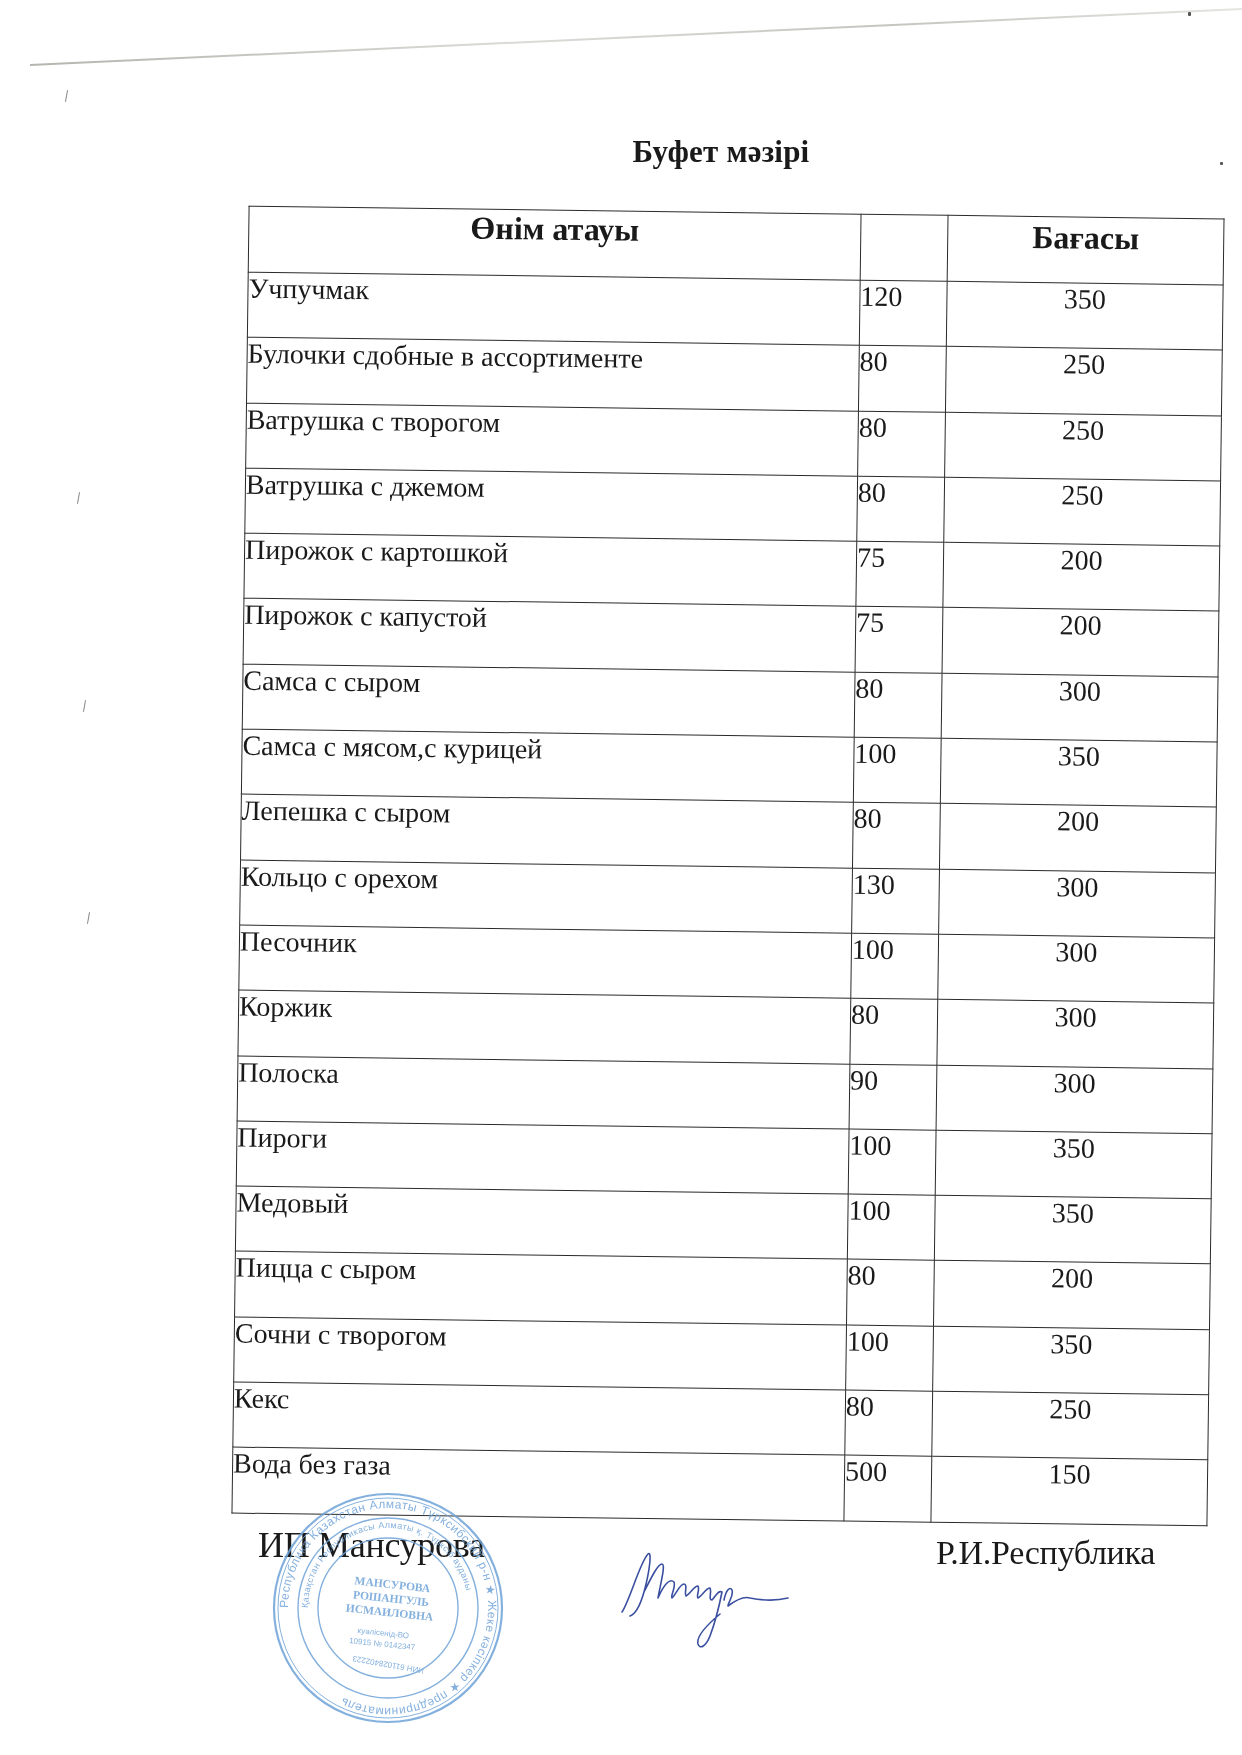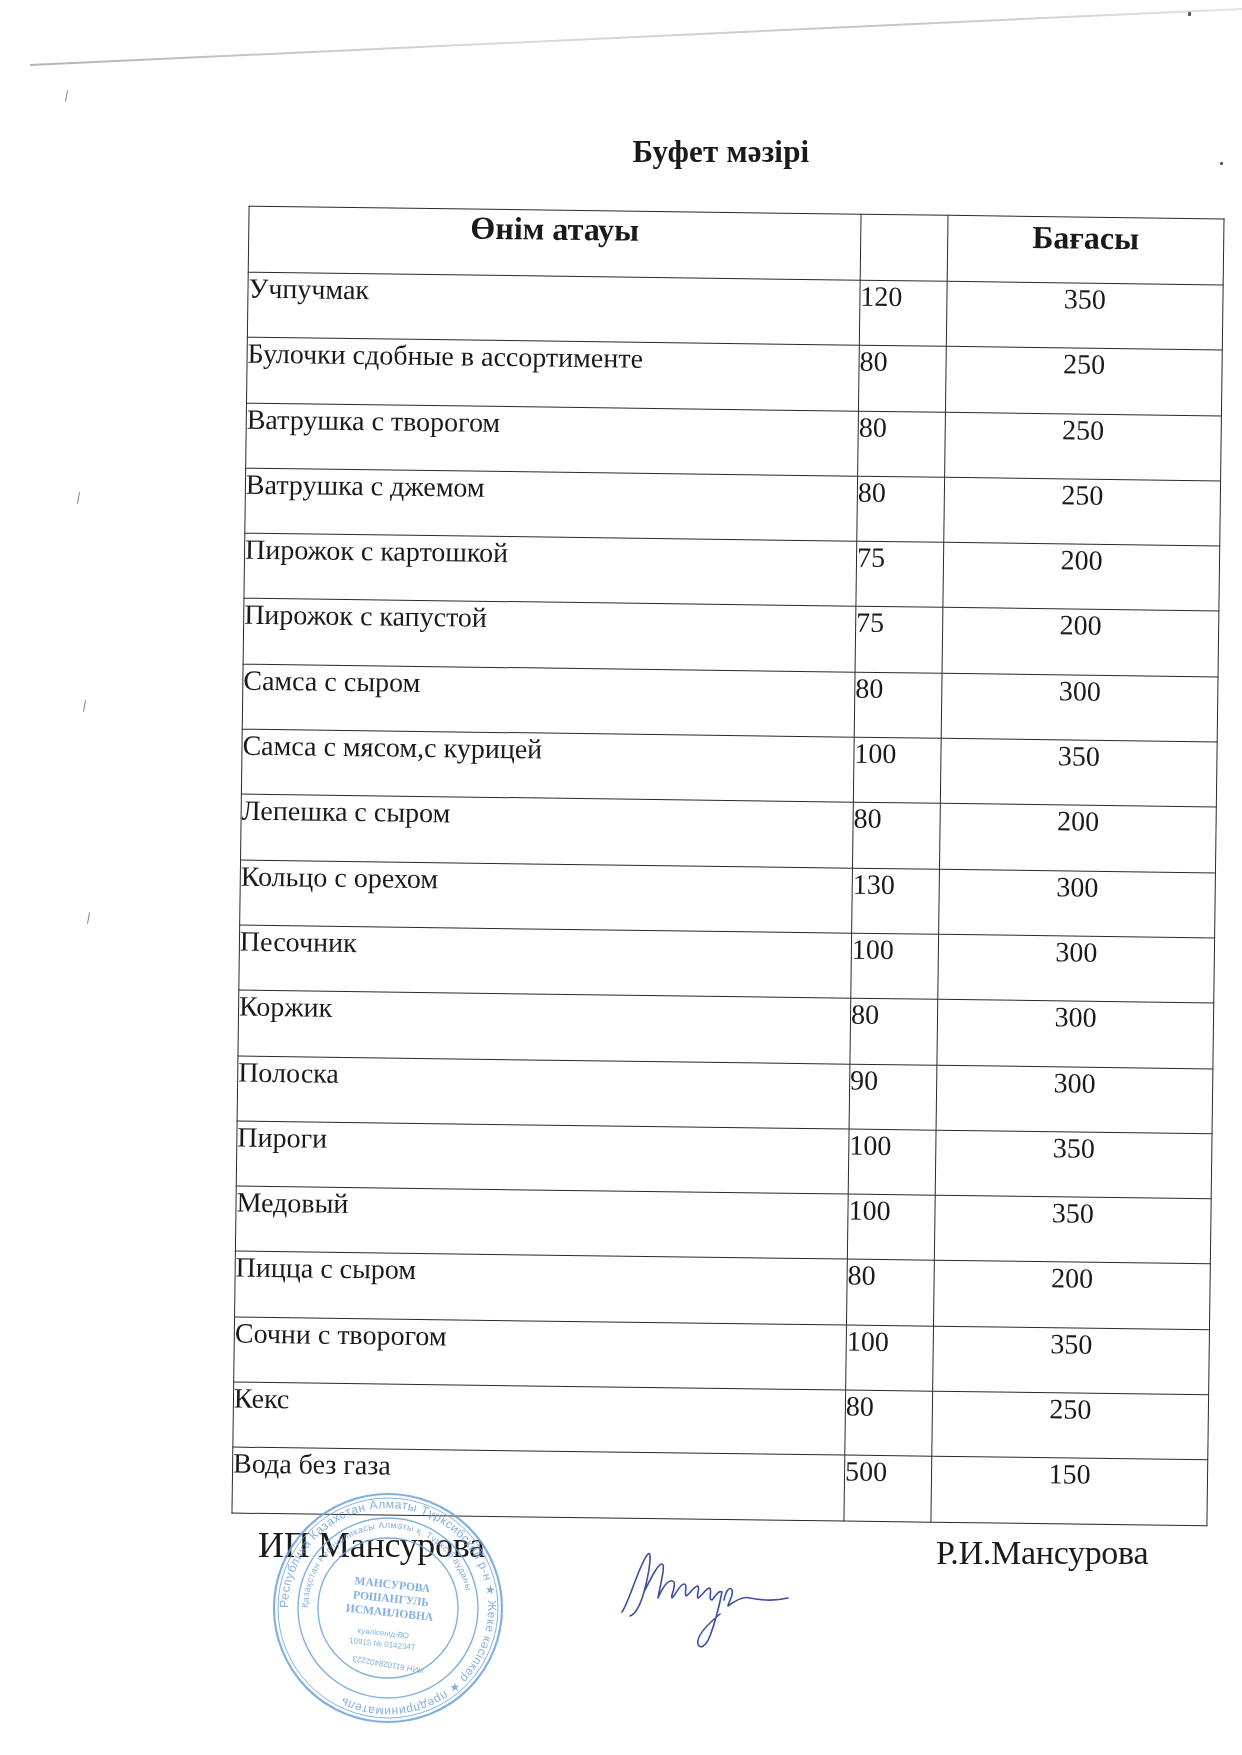--- a/index.html
+++ b/index.html
@@ -182,21 +182,21 @@
         <tr>
     <td class="name">Вода без газа</td>
     <td class="qty">500</td>
     <td class="price">150</td>
   </tr>
       </tbody>
   </table>
 </div>
 
 <div class="footer-left">ИП Мансурова</div>
-<div class="footer-right">Р.И.Мансурова</div>
+<div class="footer-right">Р.И.Республика</div>
 
 <svg class="stamp" viewBox="0 0 236 236">
   <defs>
     <path id="ringOuter" d="M118,118 m-100,0 a100,100 0 1,1 200,0 a100,100 0 1,1 -200,0"></path>
     <path id="ringInner" d="M118,118 m-80,0 a80,80 0 1,1 160,0 a80,80 0 1,1 -160,0"></path>
   </defs>
   <g fill="none" stroke="#6fa3d8">
     <circle cx="118" cy="118" r="114" stroke-width="2.2"></circle>
     <circle cx="118" cy="118" r="110" stroke-width="1"></circle>
     <circle cx="118" cy="118" r="90" stroke-width="1.4"></circle>

